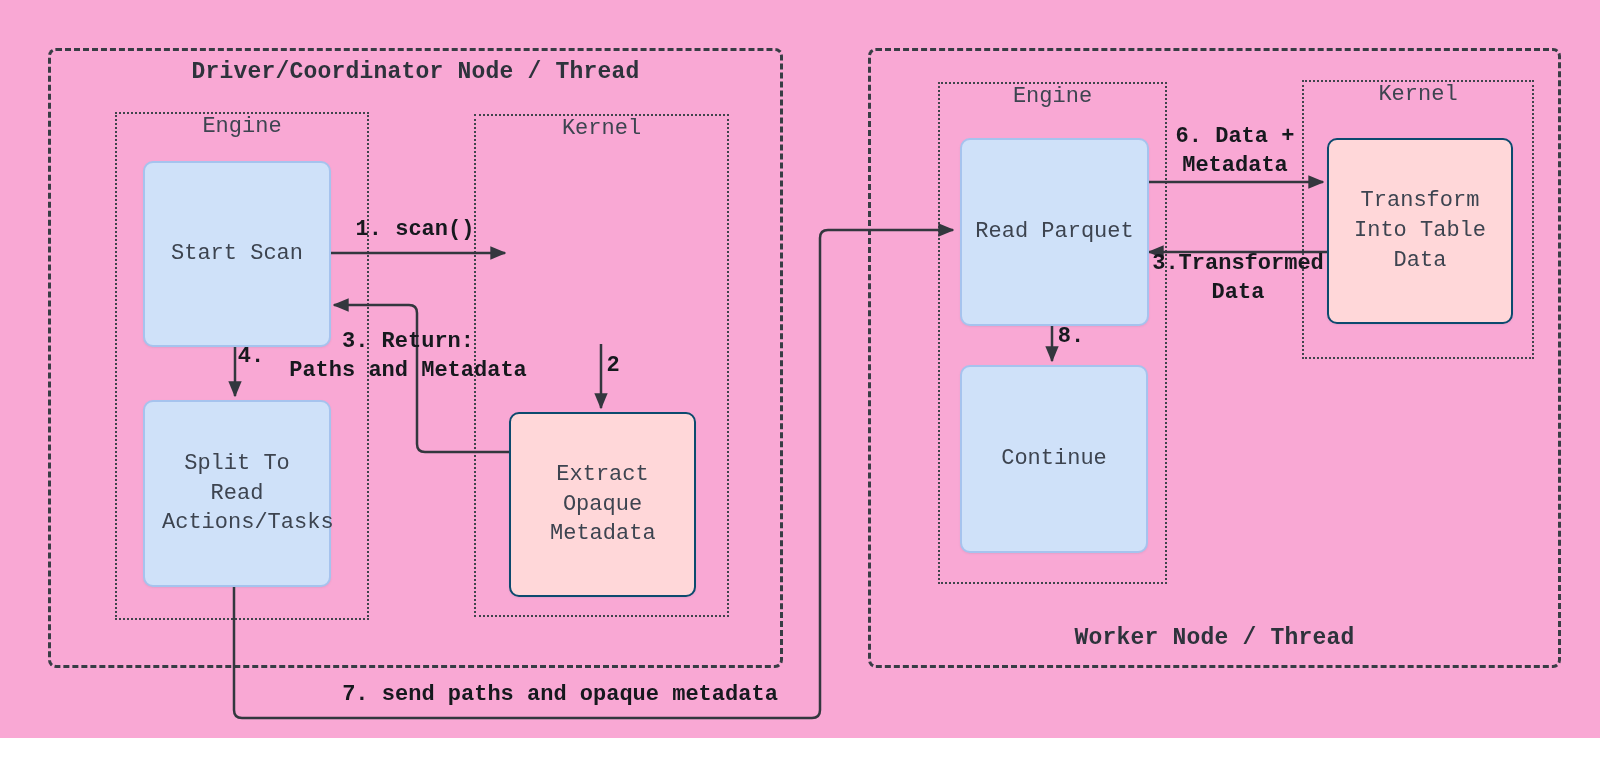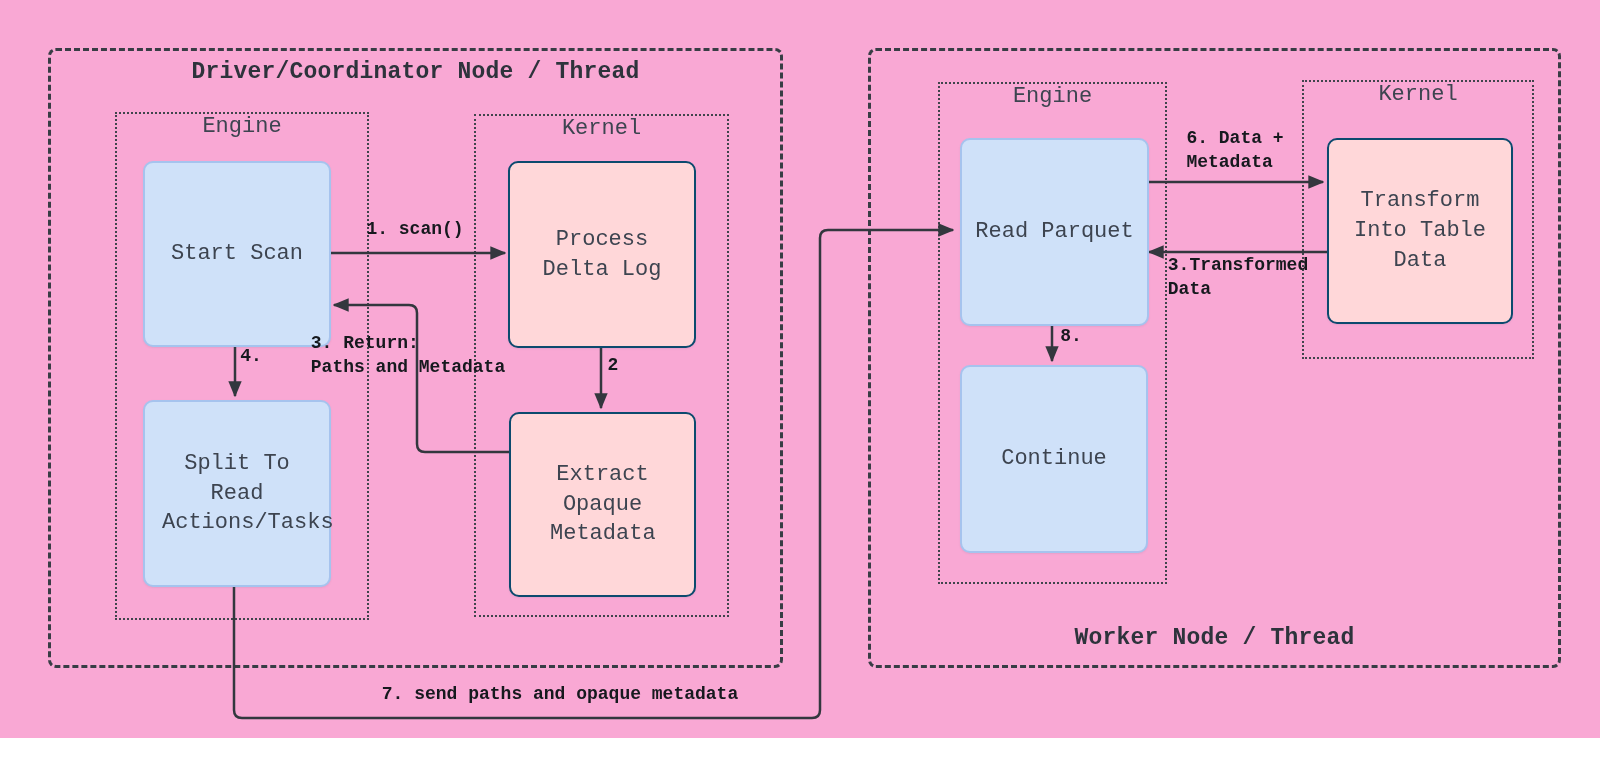--- a/index.html
+++ b/index.html
@@ -21,21 +21,21 @@
   .node .node-text{display:block;}
   .w150 .node-text{max-width:150px;}
   .w160 .node-text{max-width:160px;}
   .w105 .node-text{max-width:105px;}
 
   
   svg.connectors{position:absolute; left:0; top:0; width:1600px; height:767px; pointer-events:none;}
   svg.connectors path{fill:none; stroke:#33373e; stroke-width:2.5px;}
 
   
-  .arrow-label{position:absolute; transform:translate(-50%,-50%); font-weight:bold; font-size:18px; color:#16191e; line-height:1.33; white-space:nowrap;}
+  .arrow-label{position:absolute; transform:translate(-50%,-50%); font-weight:bold; font-size:22px; color:#16191e; text-align:center; line-height:1.33; white-space:nowrap;}
 </style>
 </head>
 <body>
 
 <div class="stage">
 
   <div class="dashed-box" style="left:48px; top:48px; width:729px; height:614px;">
     <div class="zone-title" style="top:8px;">Driver/Coordinator Node / Thread</div>
   </div>
 
@@ -72,23 +72,20 @@
     <path d="M 234 583 V 710 Q 234 718 242 718 H 812 Q 820 718 820 710 V 238 Q 820 230 828 230 H 953" marker-end="url(#ah)"></path>
     <path d="M 1145 182 H 1323" marker-end="url(#ah)"></path>
     <path d="M 1327 252 H 1149" marker-end="url(#ah)"></path>
     <path d="M 1052 322 V 361" marker-end="url(#ah)"></path>
   </svg>
 
   <div class="node node-blue" style="left:143px; top:161px; width:184px; height:182px;">
     <span class="node-text">Start Scan</span>
   </div>
 
-  <div class="node node-pink w160" style="left:508px; top:161px; width:184px; height:183px;">
-    <span class="node-text">Process Delta Log</span>
-  </div>
 
   <div class="node node-blue w150" style="left:143px; top:400px; width:184px; height:183px;">
     <span class="node-text">Split To Read Actions/Tasks</span>
   </div>
 
   <div class="node node-pink w105" style="left:509px; top:412px; width:183px; height:181px;">
     <span class="node-text">Extract Opaque Metadata</span>
   </div>
 
   <div class="node node-blue" style="left:960px; top:138px; width:185px; height:184px;">

